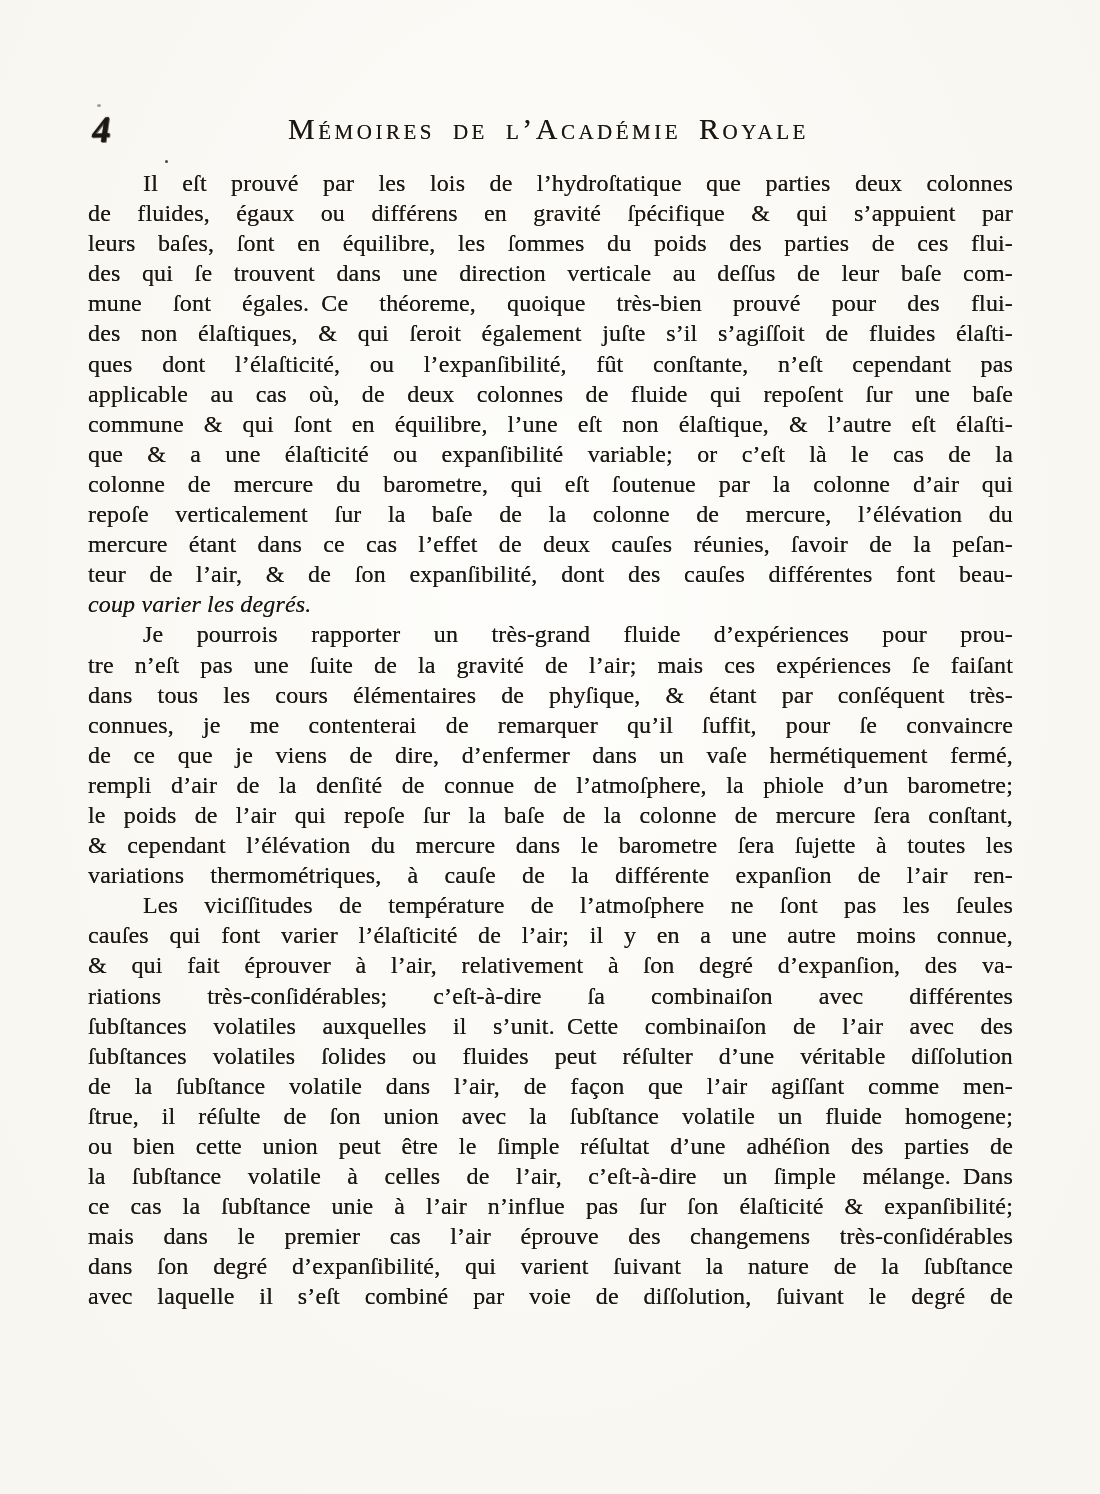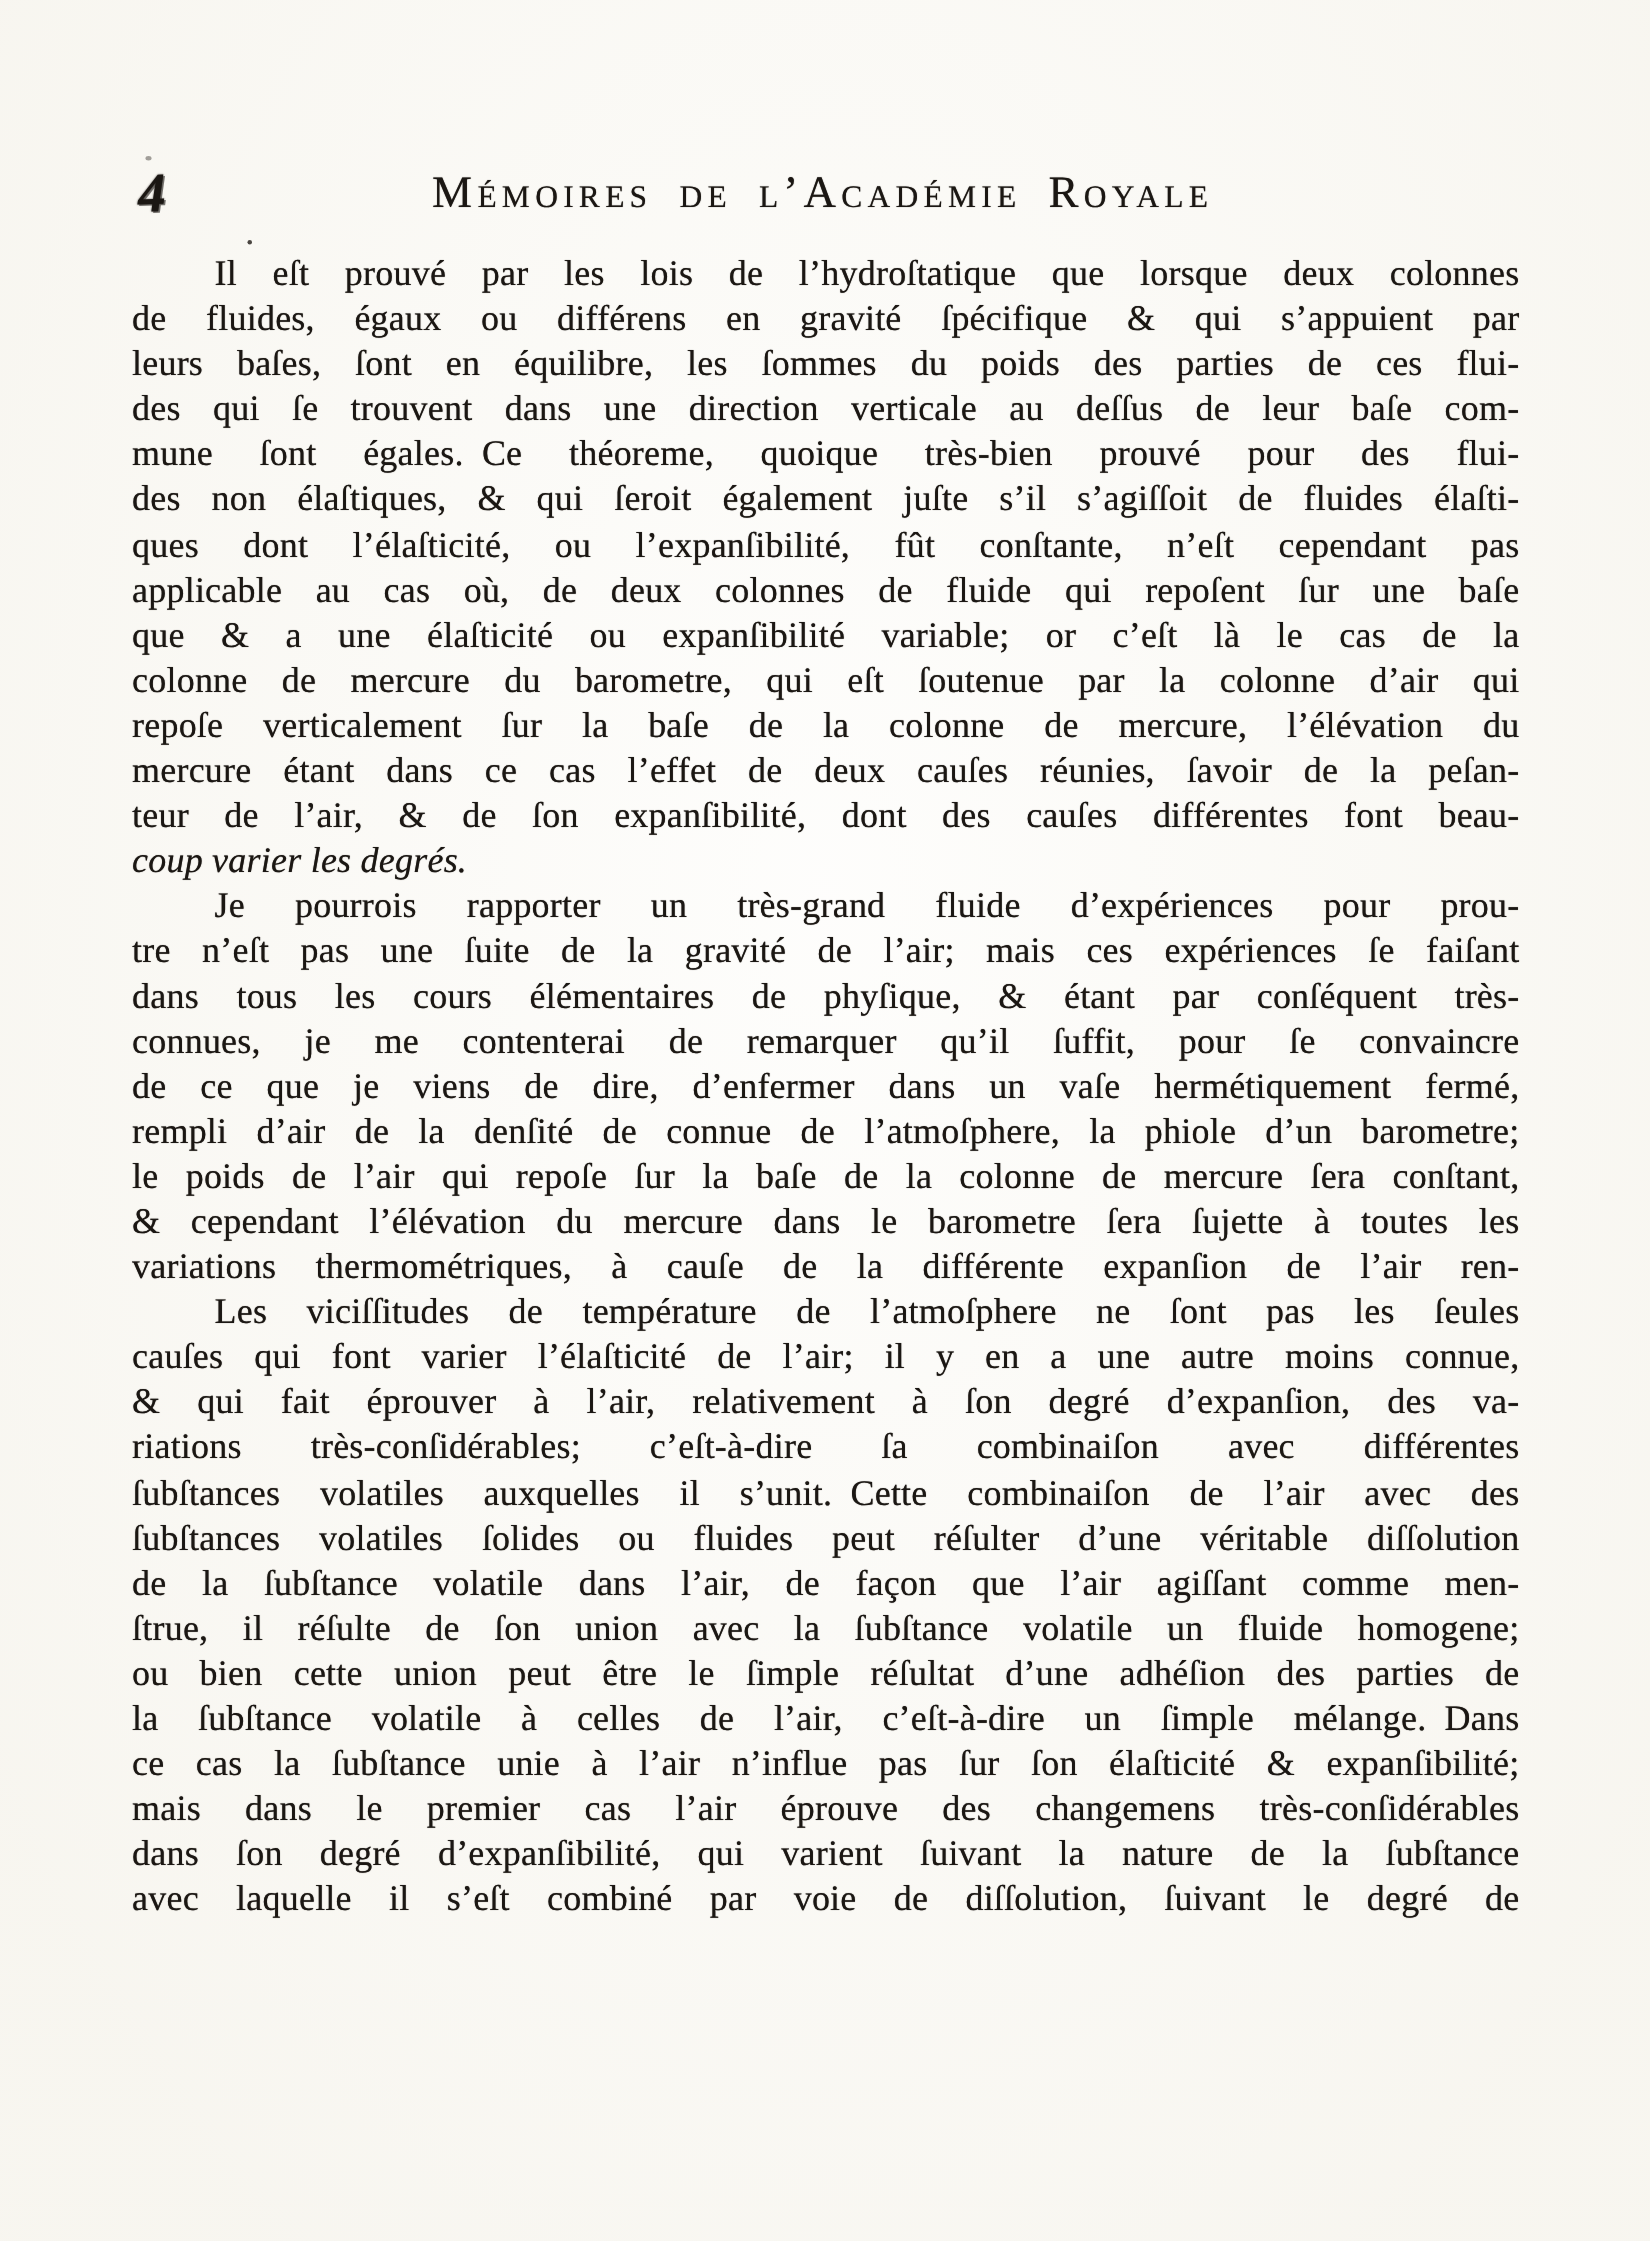--- a/index.html
+++ b/index.html
@@ -83,28 +83,29 @@
 <body>
 
 <div class="page">
   <div class="page-header">
     <div class="page-number">4</div>
     <div class="running-title">Mémoires de l’Académie Royale</div>
   </div>
   <span class="ink-speck speck-a"></span>
   <span class="ink-speck speck-b"></span>
   <div class="text-column">
-      <div class="line indent">Il eſt prouvé par les lois de l’hydroſtatique que lorsque deux colonnes</div>
+      <div class="line indent">Il eſt prouvé par les lois de l’hydroſtatique que parties deux colonnes</div>
       <div class="line">de fluides, égaux ou différens en gravité ſpécifique &amp; qui s’appuient par</div>
       <div class="line">leurs baſes, ſont en équilibre, les ſommes du poids des parties de ces flui-</div>
       <div class="line">des qui ſe trouvent dans une direction verticale au deſſus de leur baſe com-</div>
       <div class="line">mune ſont égales. Ce théoreme, quoique très-bien prouvé pour des flui-</div>
       <div class="line">des non élaſtiques, &amp; qui ſeroit également juſte s’il s’agiſſoit de fluides élaſti-</div>
       <div class="line">ques dont l’élaſticité, ou l’expanſibilité, fût conſtante, n’eſt cependant pas</div>
       <div class="line">applicable au cas où, de deux colonnes de fluide qui repoſent ſur une baſe</div>
+      <div class="line">commune &amp; qui ſont en équilibre, l’une eſt non élaſtique, &amp; l’autre eſt élaſti-</div>
       <div class="line">que &amp; a une élaſticité ou expanſibilité variable; or c’eſt là le cas de la</div>
       <div class="line">colonne de mercure du barometre, qui eſt ſoutenue par la colonne d’air qui</div>
       <div class="line">repoſe verticalement ſur la baſe de la colonne de mercure, l’élévation du</div>
       <div class="line">mercure étant dans ce cas l’effet de deux cauſes réunies, ſavoir de la peſan-</div>
       <div class="line">teur de l’air, &amp; de ſon expanſibilité, dont des cauſes différentes font beau-</div>
       <div class="line rag">coup varier les degrés.</div>
       <div class="line indent">Je pourrois rapporter un très-grand fluide d’expériences pour prou-</div>
       <div class="line">tre n’eſt pas une ſuite de la gravité de l’air; mais ces expériences ſe faiſant</div>
       <div class="line">dans tous les cours élémentaires de phyſique, &amp; étant par conſéquent très-</div>
       <div class="line">connues, je me contenterai de remarquer qu’il ſuffit, pour ſe convaincre</div>

